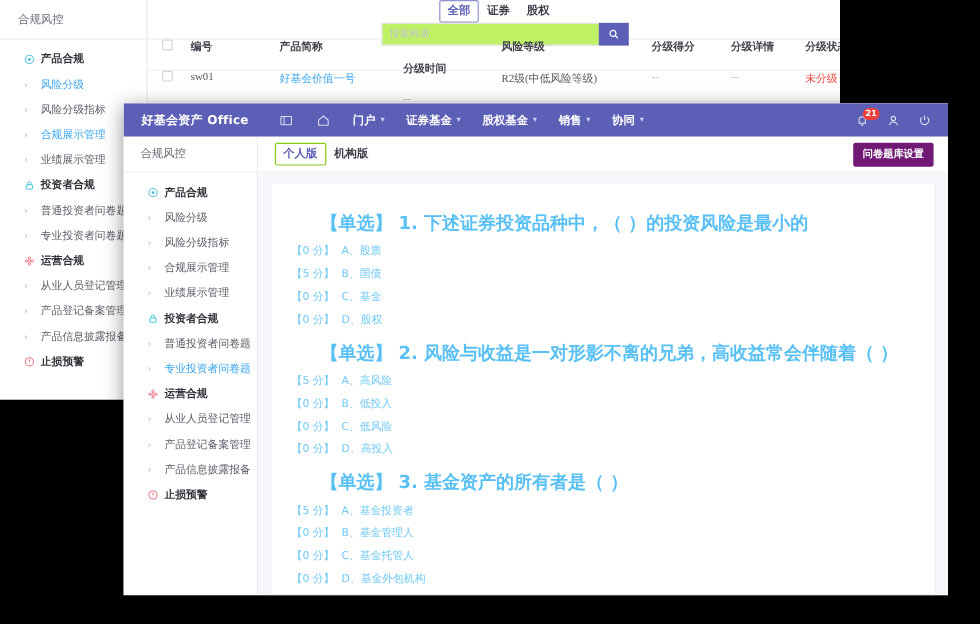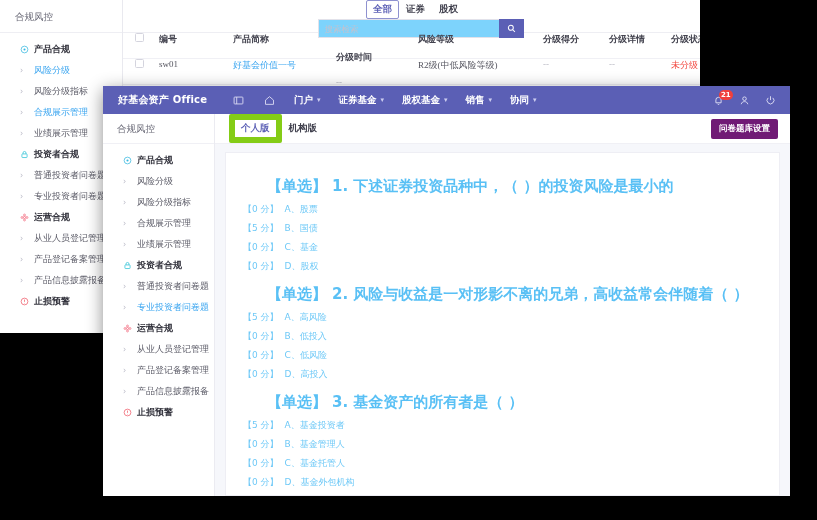--- a/index.html
+++ b/index.html
@@ -72,21 +72,21 @@
     color: #5b5fb5;
     border: 1px solid #8f92d0;
     border-radius: 2px;
     padding: 2px 6px;
   }
   .srch { display: flex; margin-left: 10px; }
   .srch input {
     width: 181px; height: 19px;
     border: 1px solid #e2e2ea; border-right: none;
     font-size: 8.5px; color: #333; padding-left: 6px;
-    outline: none; background: #7dd3fc;
+    outline: none; background: #bef264;
     font-family: inherit;
   }
   .srch input::placeholder { color: #c2c2cf; }
   .srch .sbtn {
     width: 25px; height: 19px; background: #5b5fb5;
     display: flex; align-items: center; justify-content: center;
     cursor: pointer;
   }
   .srch .sbtn svg { width: 9px; height: 9px; }
 
@@ -176,21 +176,21 @@
     height: 30px; display: flex; align-items: center;
     padding: 0 12px 0 14px;
     border-bottom: 1px solid #f0f0f5;
   }
   .fr-tabs { display: flex; align-items: center; }
   .fr-tab {
     font-size: 9.5px; font-weight: bold; color: #3f3f4c;
     padding: 2px 7px;
   }
   .fr-tab.on {
-    color: #5b5fb5; border: 6px solid #84cc16; border-radius: 2px; padding: 2px 6px;
+    color: #5b5fb5; border: 1px solid #84cc16; border-radius: 2px; padding: 2px 6px;
   }
   .fr-btn {
     margin-left: auto;
     background: #701a75; color: #fff;
     font-size: 8.5px; font-weight: bold;
     padding: 4px 8px; border-radius: 2px;
     white-space: nowrap;
   }
   .fr-content {
     flex: 1; min-height: 0; overflow: hidden;

